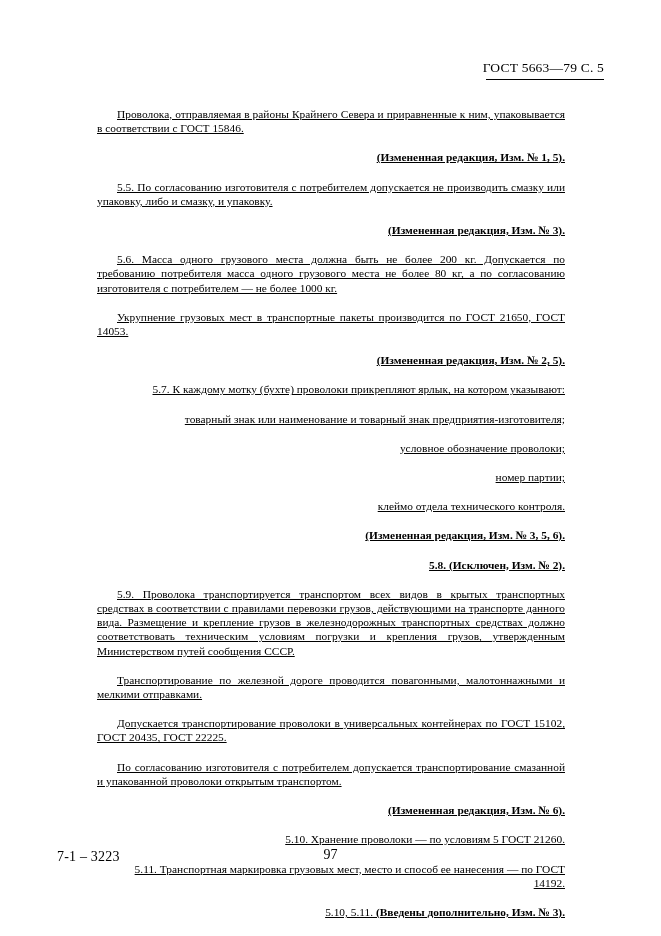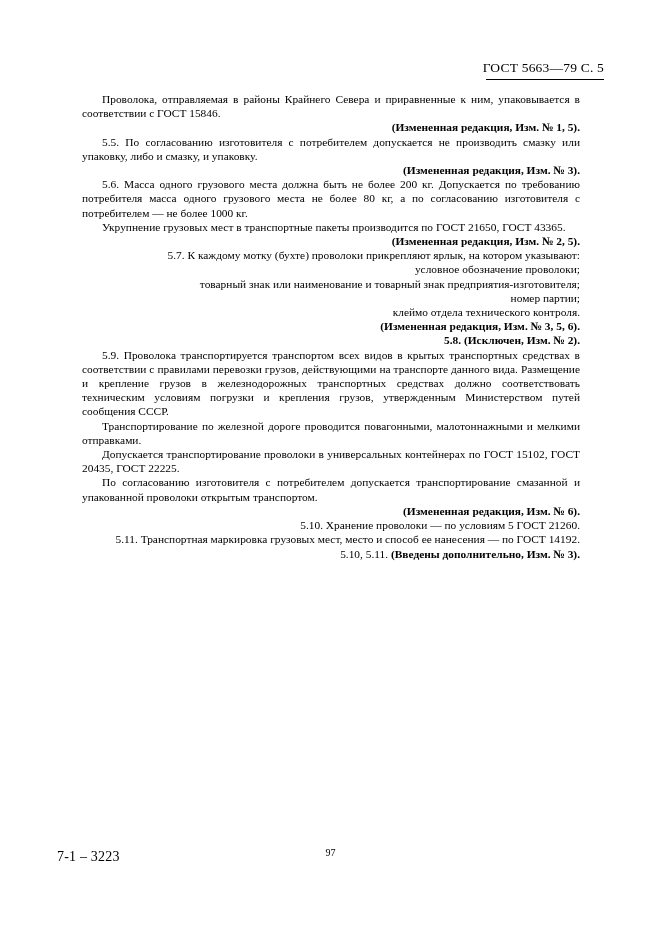--- a/index.html
+++ b/index.html
@@ -40,22 +40,23 @@
   .content {
     position: absolute;
     left: 82px;
     top: 92px;
     width: 498px;
     font-size: 11.4px;
     line-height: 14.2px;
     text-align: justify;
   }
   .content p {
-    margin: 0;
+    margin: 15px;
     text-indent: 20px;
+    text-decoration: underline;
   }
   .content p.sub {
     text-indent: 20px;
   }
   .content p.lastline {
     text-align: right;
   }
   b { font-weight: bold; }
   .footer-left {
     position: absolute;
@@ -63,42 +64,42 @@
     top: 849px;
     font-size: 14px;
     letter-spacing: 0.2px;
   }
   .footer-page {
     position: absolute;
     left: 0;
     top: 847px;
     width: 661px;
     text-align: center;
-    font-size: 10px;
+    font-size: 14px;
   }
 </style>
 </head>
 <body>
 
 <div class="page">
 
   <div class="header">ГОСТ 5663—79 С. 5</div>
   <div class="header-rule"></div>
 
   <div class="content">
     <p class="sub">Проволока, отправляемая в районы Крайнего Севера и приравненные к ним, упаковывается в соответствии с ГОСТ 15846.</p>
     <p class="sub lastline"><b>(Измененная редакция, Изм. № 1, 5).</b></p>
     <p class="sub">5.5. По согласованию изготовителя с потребителем допускается не производить смазку или упаковку, либо и смазку, и упаковку.</p>
     <p class="sub lastline"><b>(Измененная редакция, Изм. № 3).</b></p>
     <p class="sub">5.6. Масса одного грузового места должна быть не более 200 кг. Допускается по требованию потребителя масса одного грузового места не более 80 кг, а по согласованию изготовителя с потребителем — не более 1000 кг.</p>
-    <p class="sub">Укрупнение грузовых мест в транспортные пакеты производится по ГОСТ 21650, ГОСТ 43365.</p>
+    <p class="sub">Укрупнение грузовых мест в транспортные пакеты производится по ГОСТ 21650, ГОСТ 14053.</p>
     <p class="sub lastline"><b>(Измененная редакция, Изм. № 2, 5).</b></p>
     <p class="sub lastline">5.7. К каждому мотку (бухте) проволоки прикрепляют ярлык, на котором указывают:</p>
+    <p class="sub lastline">товарный знак или наименование и товарный знак предприятия-изготовителя;</p>
     <p class="sub lastline">условное обозначение проволоки;</p>
-    <p class="sub lastline">товарный знак или наименование и товарный знак предприятия-изготовителя;</p>
     <p class="sub lastline">номер партии;</p>
     <p class="sub lastline">клеймо отдела технического контроля.</p>
     <p class="sub lastline"><b>(Измененная редакция, Изм. № 3, 5, 6).</b></p>
     <p class="sub lastline"><b>5.8. (Исключен, Изм. № 2).</b></p>
     <p class="sub">5.9. Проволока транспортируется транспортом всех видов в крытых транспортных средствах в соответствии с правилами перевозки грузов, действующими на транспорте данного вида. Размещение и крепление грузов в железнодорожных транспортных средствах должно соответствовать техническим условиям погрузки и крепления грузов, утвержденным Министерством путей сообщения СССР.</p>
     <p class="sub">Транспортирование по железной дороге проводится повагонными, малотоннажными и мелкими отправками.</p>
     <p class="sub">Допускается транспортирование проволоки в универсальных контейнерах по ГОСТ 15102, ГОСТ 20435, ГОСТ 22225.</p>
     <p class="sub">По согласованию изготовителя с потребителем допускается транспортирование смазанной и упакованной проволоки открытым транспортом.</p>
     <p class="sub lastline"><b>(Измененная редакция, Изм. № 6).</b></p>
     <p class="sub lastline">5.10. Хранение проволоки — по условиям 5 ГОСТ 21260.</p>

